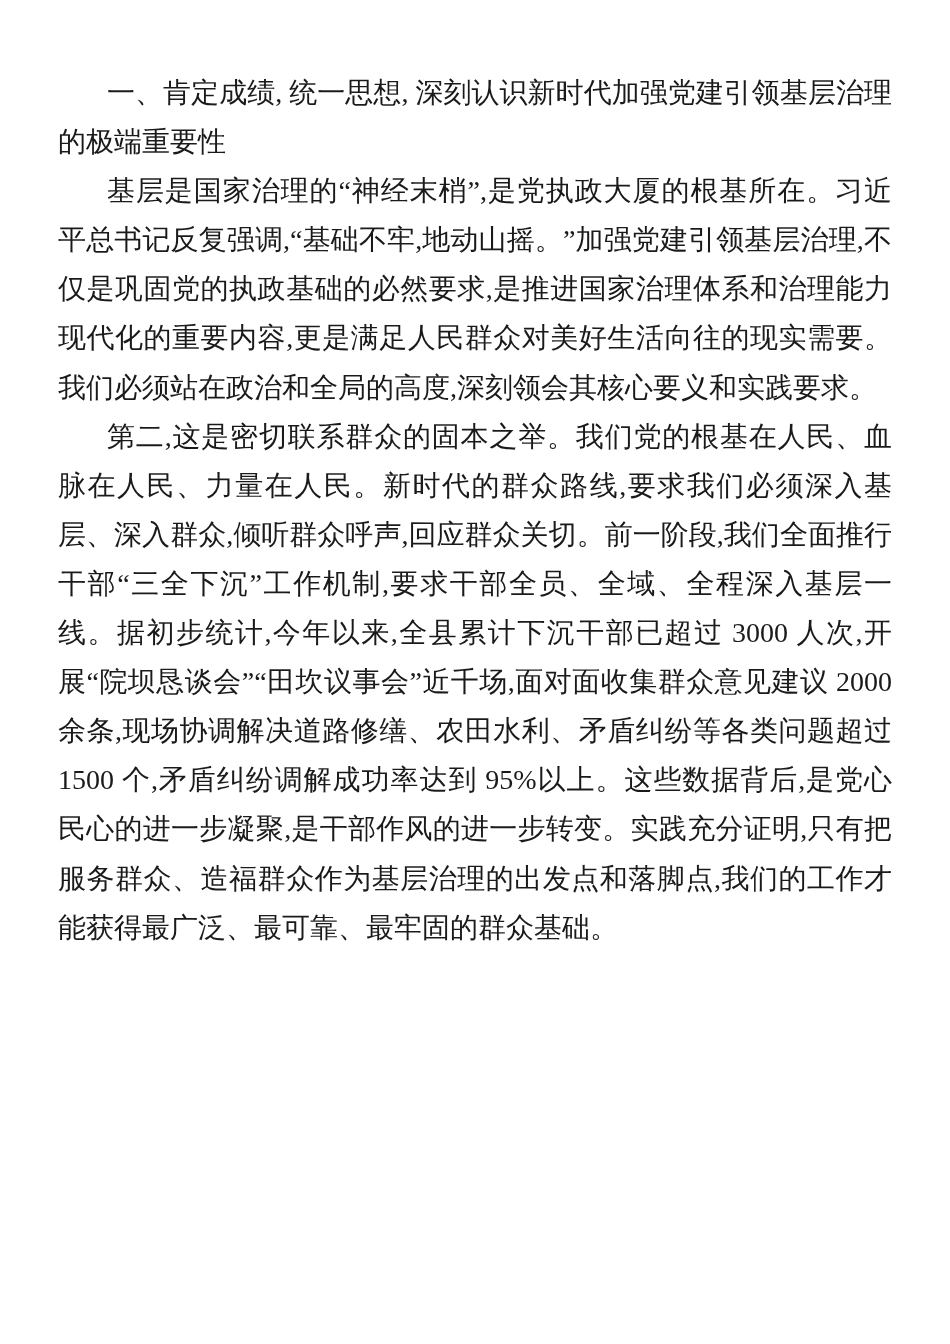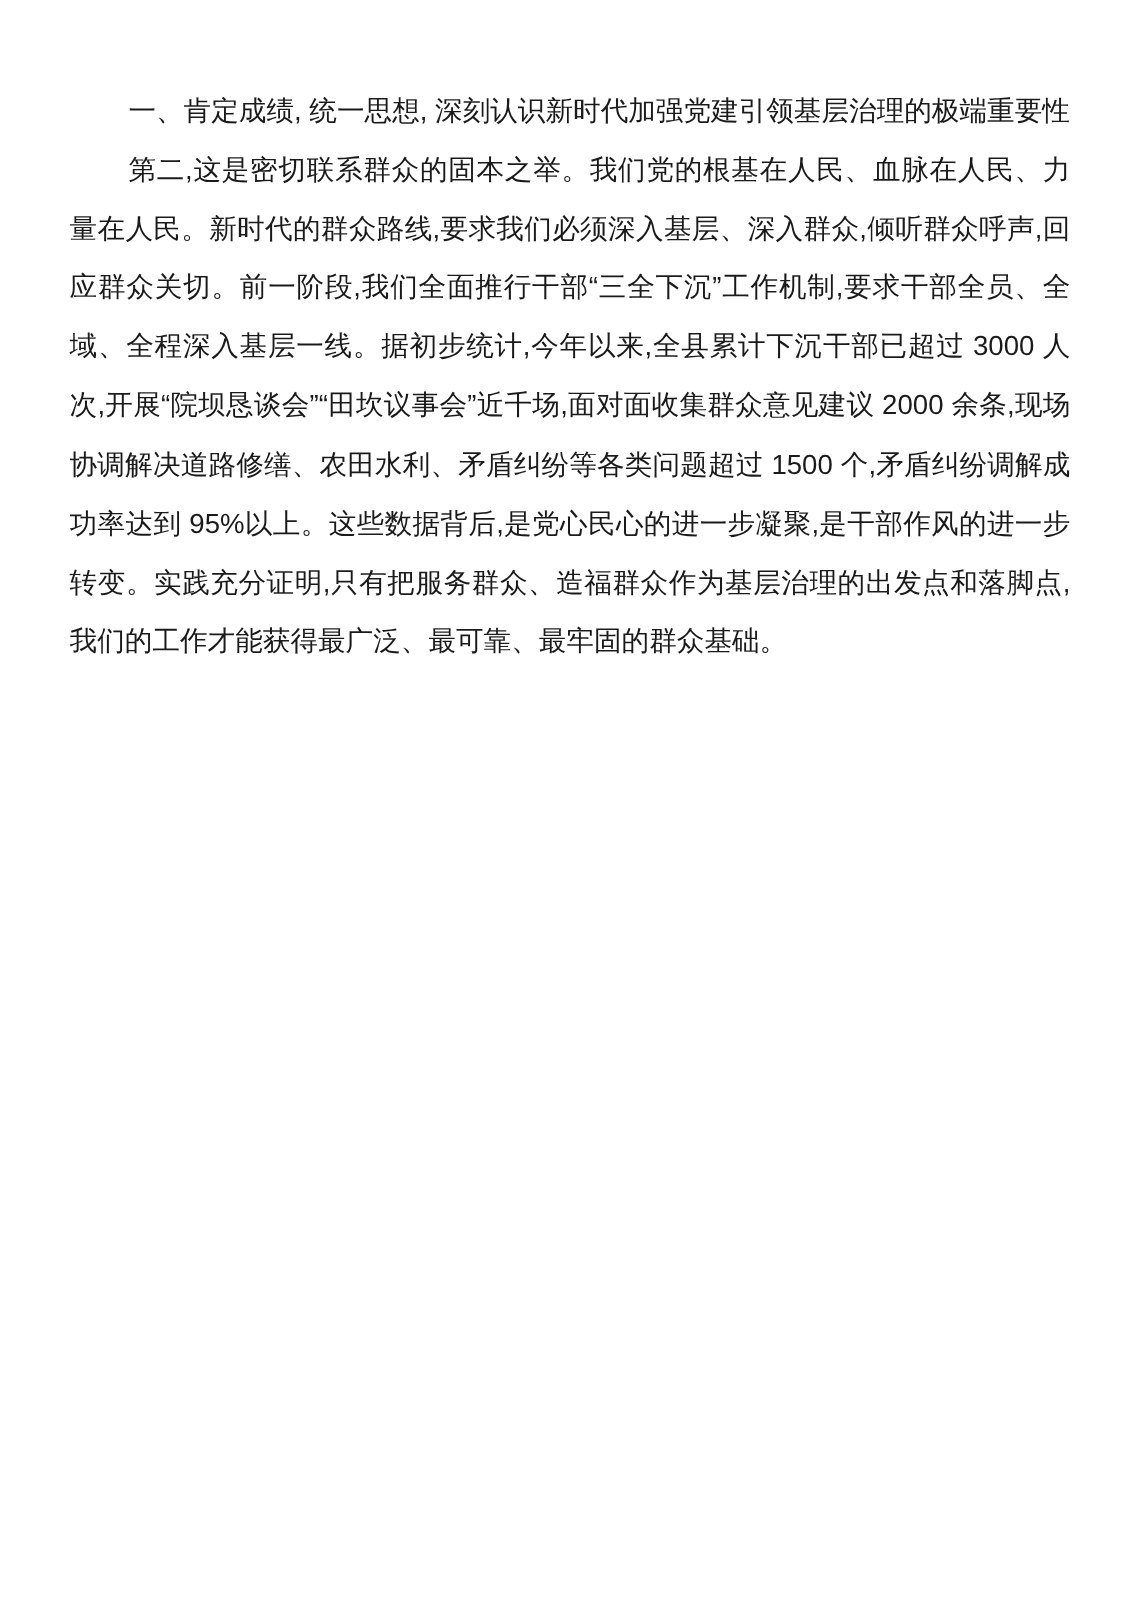--- a/index.html
+++ b/index.html
@@ -12,32 +12,33 @@
       height: 1344px;
       overflow: hidden;
       position: relative;
     }
     .page {
       position: absolute;
       left: 58px;
       top: 68px;
       width: 834px;
       color: #1a1a1a;
-      font-family: Liberation Sans, sans-serif;
-      font-size: 23px;
+      font-family: Liberation Serif, serif;
+      font-size: 28px;
       line-height: 49.1px;
       text-align: justify;
       text-justify: inter-character;
       letter-spacing: 0px;
     }
     .para {
       margin: 0;
       text-indent: 49px;
       word-break: break-all;
     }
   </style>
 </head>
 <body>
 
 <div class="page">
   <p class="para">一、肯定成绩, 统一思想, 深刻认识新时代加强党建引领基层治理的极端重要性</p>
+  <p class="para">基层是国家治理的“神经末梢”,是党执政大厦的根基所在。习近平总书记反复强调,“基础不牢,地动山摇。”加强党建引领基层治理,不仅是巩固党的执政基础的必然要求,是推进国家治理体系和治理能力现代化的重要内容,更是满足人民群众对美好生活向往的现实需要。我们必须站在政治和全局的高度,深刻领会其核心要义和实践要求。</p>
   <p class="para">第二,这是密切联系群众的固本之举。我们党的根基在人民、血脉在人民、力量在人民。新时代的群众路线,要求我们必须深入基层、深入群众,倾听群众呼声,回应群众关切。前一阶段,我们全面推行干部“三全下沉”工作机制,要求干部全员、全域、全程深入基层一线。据初步统计,今年以来,全县累计下沉干部已超过 3000 人次,开展“院坝恳谈会”“田坎议事会”近千场,面对面收集群众意见建议 2000 余条,现场协调解决道路修缮、农田水利、矛盾纠纷等各类问题超过 1500 个,矛盾纠纷调解成功率达到 95%以上。这些数据背后,是党心民心的进一步凝聚,是干部作风的进一步转变。实践充分证明,只有把服务群众、造福群众作为基层治理的出发点和落脚点,我们的工作才能获得最广泛、最可靠、最牢固的群众基础。</p>
 </div>
 
 </body></html>

